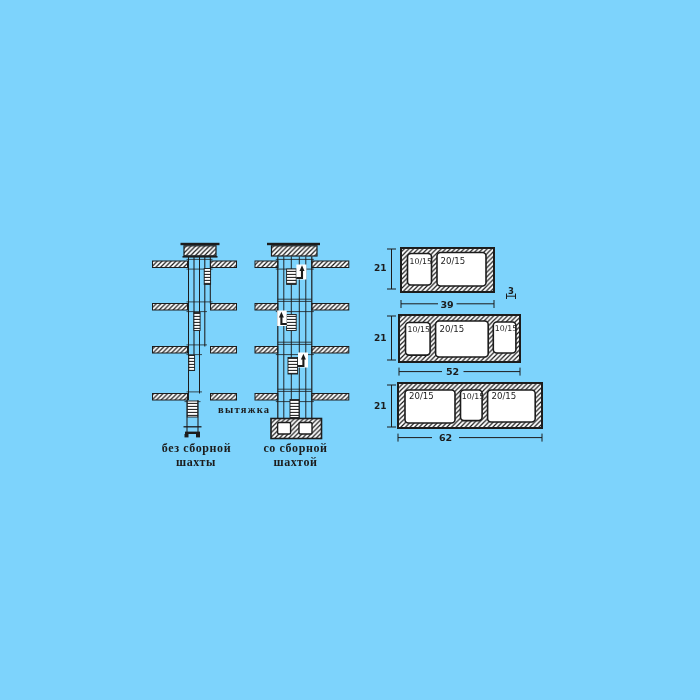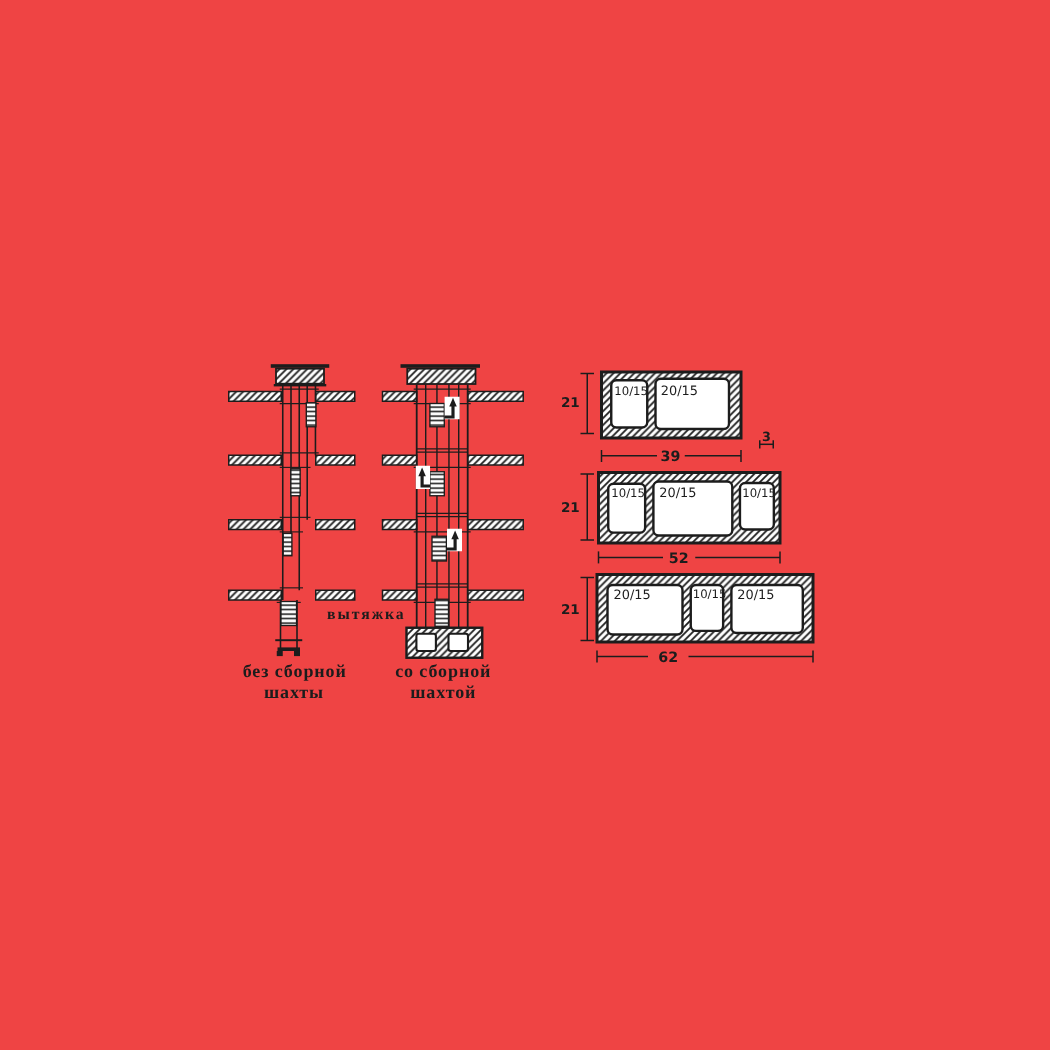--- a/index.html
+++ b/index.html
@@ -1,17 +1,17 @@
 <!DOCTYPE html>
 <html><head>
 <meta charset="utf-8">
 <style>
   html,body{margin:0;padding:0;background:#fff;}
   body{width:700px;height:700px;position:relative;font-family:"DejaVu Sans",sans-serif;}
-  .page{position:absolute;inset:0;background:#ef4444;}
+  .page{position:absolute;inset:0;background:#7dd3fc;}
   svg{position:absolute;left:0;top:0;}
   text{fill:#1c1c1c;}
   .num{font-family:"DejaVu Sans",sans-serif;font-weight:600;}
   .op{font-family:"DejaVu Sans",sans-serif;font-weight:500;}
   .cap{font-family:"Liberation Serif",serif;font-weight:600;}
 </style>
 </head>
 <body>
 
 <div class="page">

